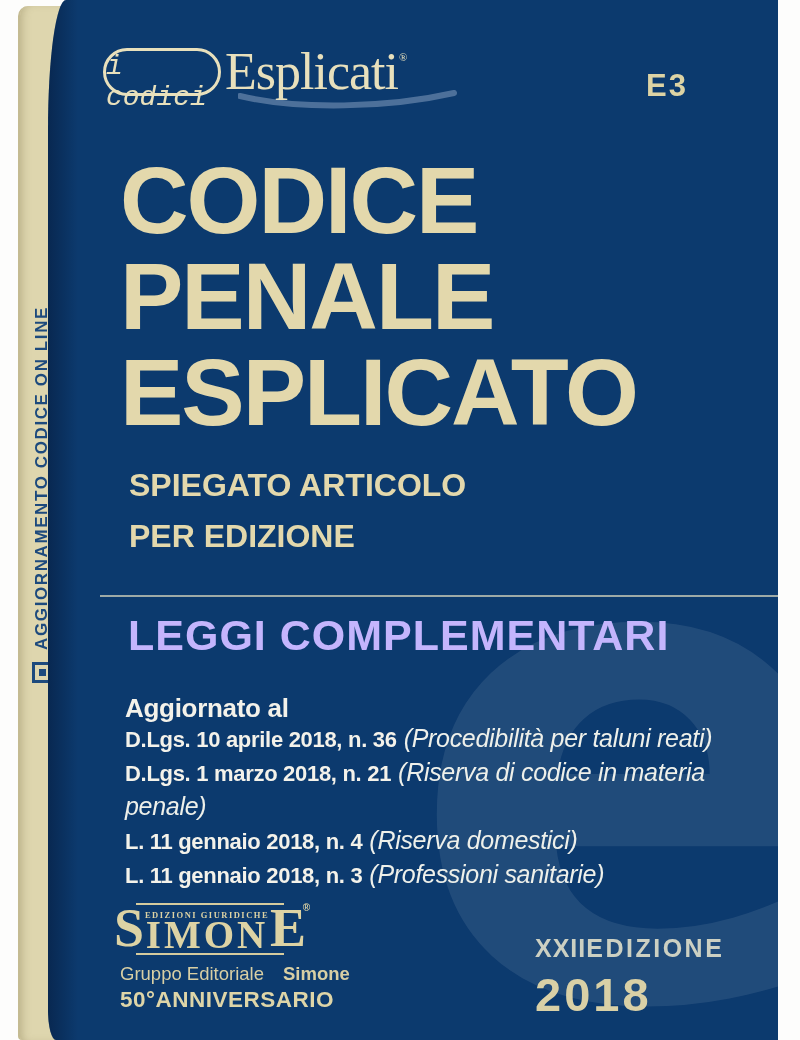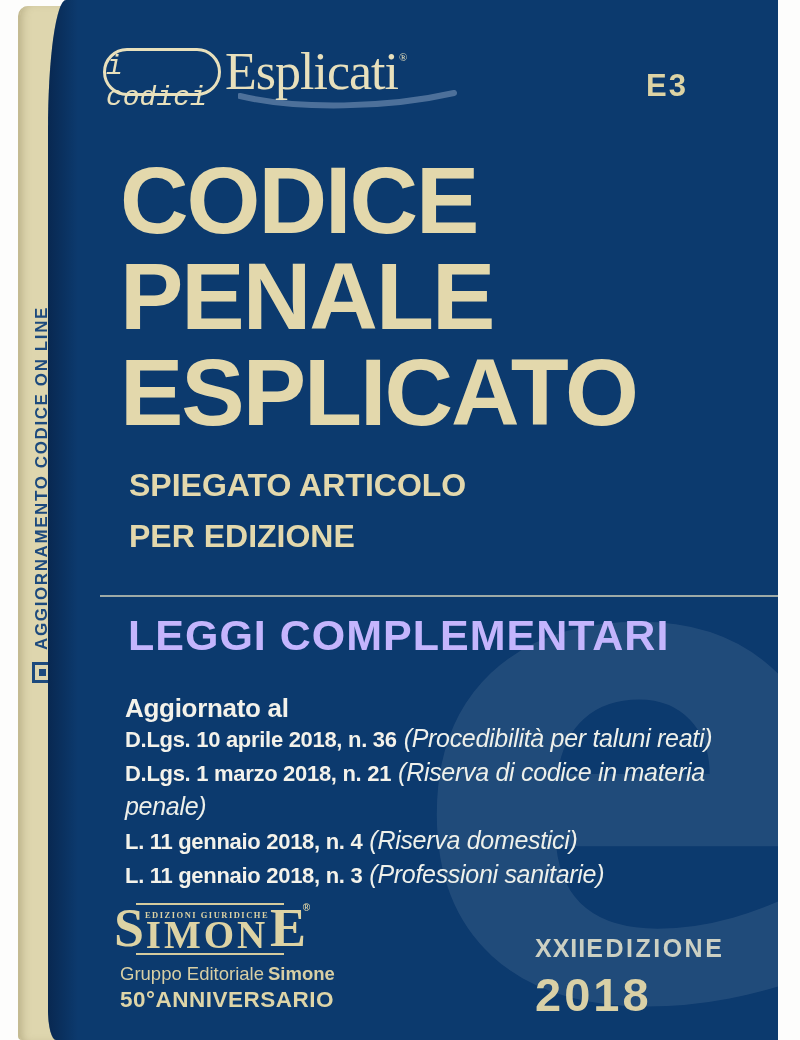--- a/index.html
+++ b/index.html
@@ -98,21 +98,21 @@
     font-family:"Liberation Serif",serif;font-weight:bold;color:#ddd3a4;
     margin-top:1px;position:relative;
   }
   .pub-big{font-size:54px;line-height:.82;}
   .pub-mid-col{display:flex;flex-direction:column;align-items:center;margin:0 1px;}
   .pub-small{font-size:8.5px;letter-spacing:1.5px;line-height:1;white-space:nowrap;}
   .pub-mid{font-size:39px;line-height:.8;letter-spacing:3px;}
   .pub-reg{position:absolute;right:-10px;top:-4px;font-size:10px;font-family:"Liberation Sans",sans-serif;}
   .pub-rule2{width:148px;height:2px;background:#d5cb9e;margin:3px auto 0;}
   .pub-group{font-size:18.5px;margin-top:8px;white-space:nowrap;}
-  .pub-group b{margin-left:4px;}
+  .pub-group b{margin-left:19px;}
   .pub-anniv{font-size:22.5px;font-weight:bold;letter-spacing:.5px;margin-top:2px;color:#ded5a8;white-space:nowrap;}
   
   .edition{position:absolute;left:487px;top:934px;}
   .edition-line{font-size:25px;color:#ccd0c2;white-space:nowrap;}
   .edition-roman{font-weight:bold;letter-spacing:1px;}
   .edition-label{font-weight:bold;letter-spacing:2.5px;margin-left:0;}
   .edition-year{font-size:47px;font-weight:bold;letter-spacing:3px;color:#d9d0a6;margin-top:4px;}
 </style>
 </head>
 <body>

